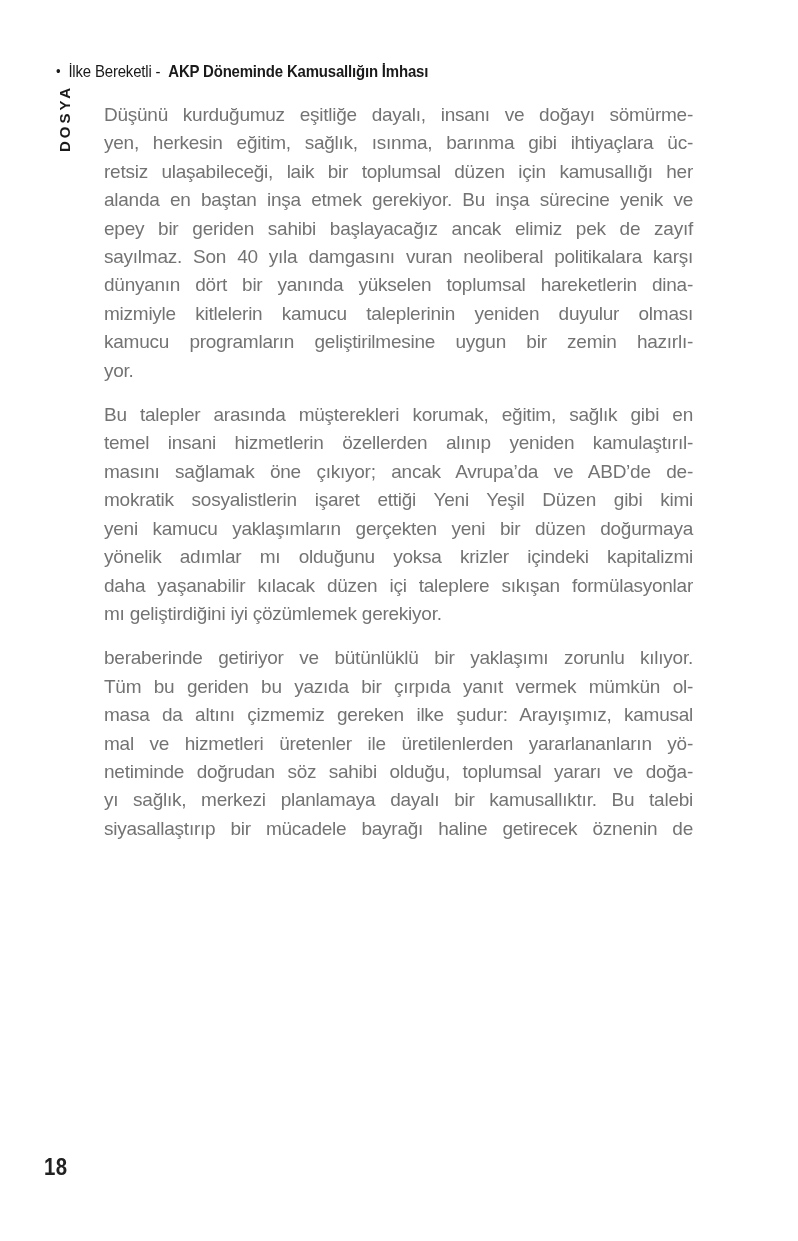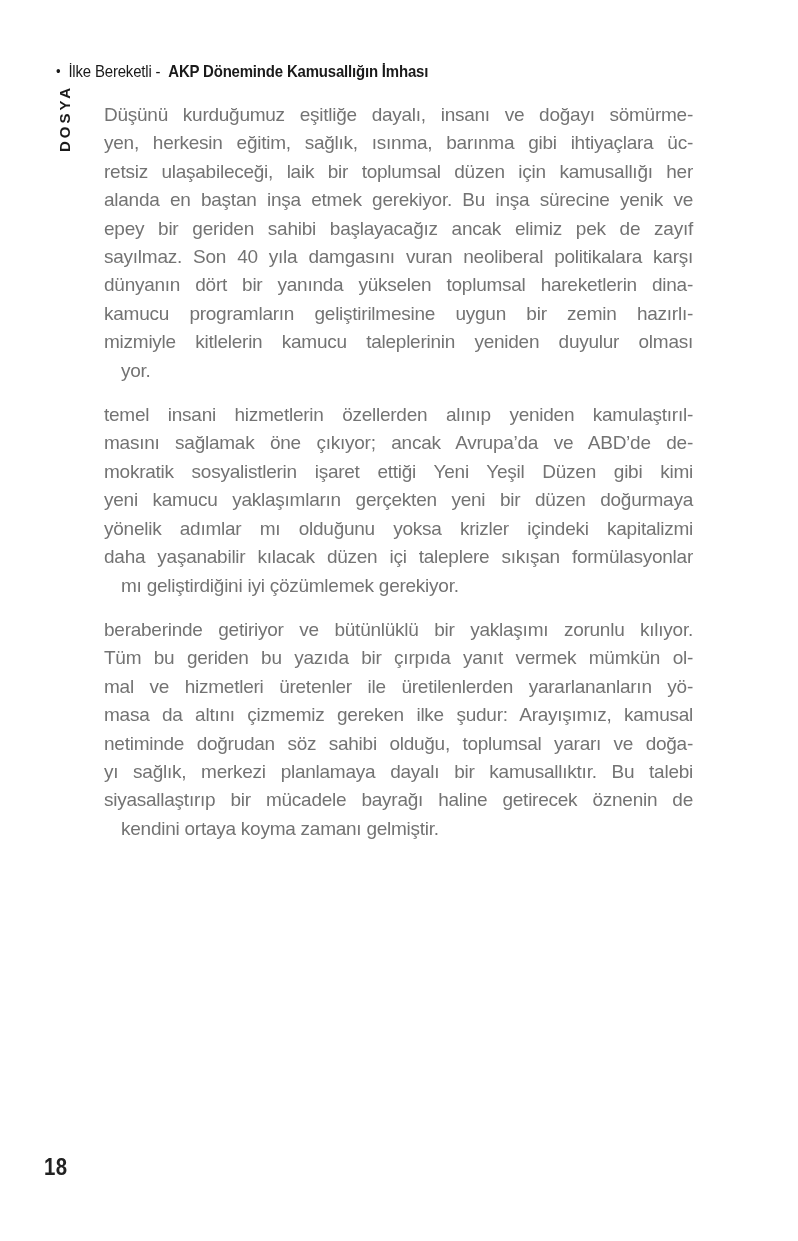--- a/index.html
+++ b/index.html
@@ -75,21 +75,20 @@
   .para:last-child {
     margin-bottom: 0;
   }
   .line {
     text-align: justify;
     text-align-last: justify;
   }
   .line.last {
     text-align: center;
     text-align-last: left;
-    margin-left: 17px;
   }
 
   
   .page-number {
     position: absolute;
     left: 44px;
     top: 1153px;
     font-weight: 700;
     font-size: 24px;
     color: #222222;
@@ -113,40 +112,40 @@
 
   <div class="article" id="article">
       <div class="para">
         <div class="line">Düşünü kurduğumuz eşitliğe dayalı, insanı ve doğayı sömürme-</div>
         <div class="line">yen, herkesin eğitim, sağlık, ısınma, barınma gibi ihtiyaçlara üc-</div>
         <div class="line">retsiz ulaşabileceği, laik bir toplumsal düzen için kamusallığı her</div>
         <div class="line">alanda en baştan inşa etmek gerekiyor. Bu inşa sürecine yenik ve</div>
         <div class="line">epey bir geriden sahibi başlayacağız ancak elimiz pek de zayıf</div>
         <div class="line">sayılmaz. Son 40 yıla damgasını vuran neoliberal politikalara karşı</div>
         <div class="line">dünyanın dört bir yanında yükselen toplumsal hareketlerin dina-</div>
+        <div class="line">mizmiyle kitlelerin kamucu taleplerinin yeniden duyulur olması</div>
         <div class="line">kamucu programların geliştirilmesine uygun bir zemin hazırlı-</div>
-        <div class="line">mizmiyle kitlelerin kamucu taleplerinin yeniden duyulur olması</div>
         <div class="line last">yor.</div>
       </div>
       <div class="para">
+        <div class="line">Bu talepler arasında müşterekleri korumak, eğitim, sağlık gibi en</div>
         <div class="line">temel insani hizmetlerin özellerden alınıp yeniden kamulaştırıl-</div>
         <div class="line">masını sağlamak öne çıkıyor; ancak Avrupa’da ve ABD’de de-</div>
         <div class="line">mokratik sosyalistlerin işaret ettiği Yeni Yeşil Düzen gibi kimi</div>
         <div class="line">yeni kamucu yaklaşımların gerçekten yeni bir düzen doğurmaya</div>
         <div class="line">yönelik adımlar mı olduğunu yoksa krizler içindeki kapitalizmi</div>
         <div class="line">daha yaşanabilir kılacak düzen içi taleplere sıkışan formülasyonlar</div>
         <div class="line last">mı geliştirdiğini iyi çözümlemek gerekiyor.</div>
       </div>
       <div class="para">
         <div class="line">beraberinde getiriyor ve bütünlüklü bir yaklaşımı zorunlu kılıyor.</div>
         <div class="line">Tüm bu geriden bu yazıda bir çırpıda yanıt vermek mümkün ol-</div>
+        <div class="line">masa da altını çizmemiz gereken ilke şudur: Arayışımız, kamusal</div>
         <div class="line">mal ve hizmetleri üretenler ile üretilenlerden yararlananların yö-</div>
-        <div class="line">masa da altını çizmemiz gereken ilke şudur: Arayışımız, kamusal</div>
         <div class="line">netiminde doğrudan söz sahibi olduğu, toplumsal yararı ve doğa-</div>
         <div class="line">yı sağlık, merkezi planlamaya dayalı bir kamusallıktır. Bu talebi</div>
         <div class="line">siyasallaştırıp bir mücadele bayrağı haline getirecek öznenin de</div>
-        <div class="line last">kendini ortaya koyma zamanı gelmiştir.</div>
       </div>
     </div>
 
   <div class="page-number">18</div>
 
 </div>
 
 </body></html>

